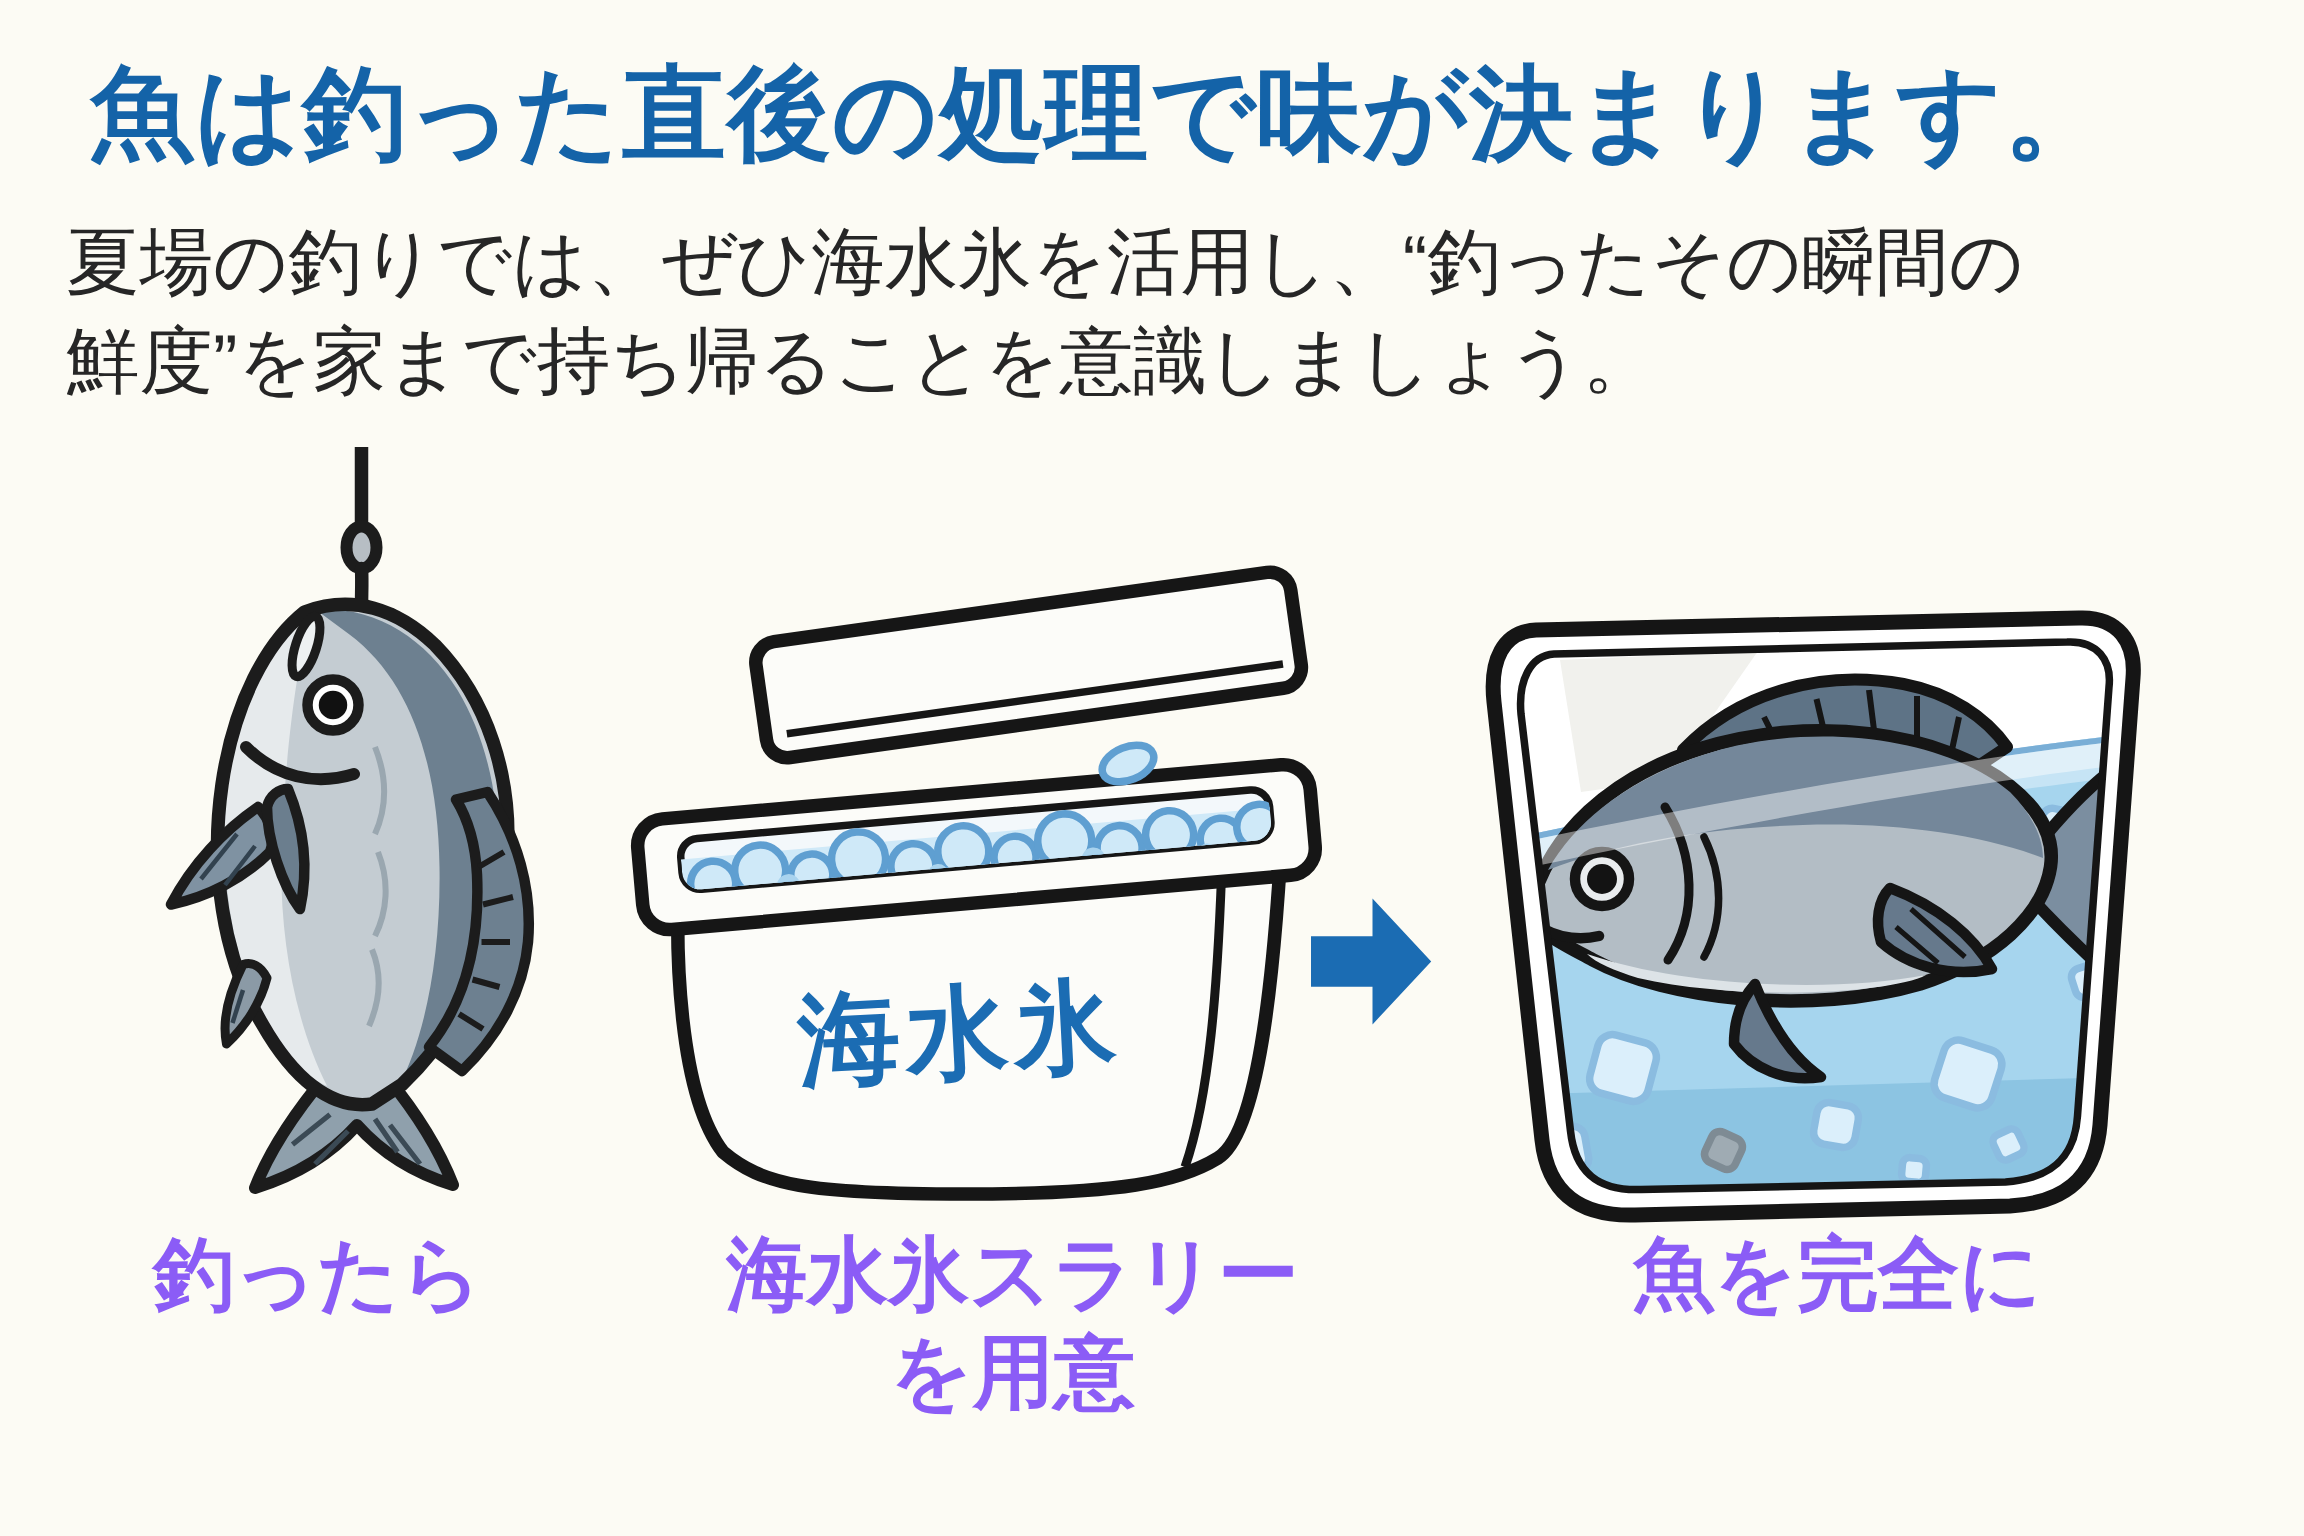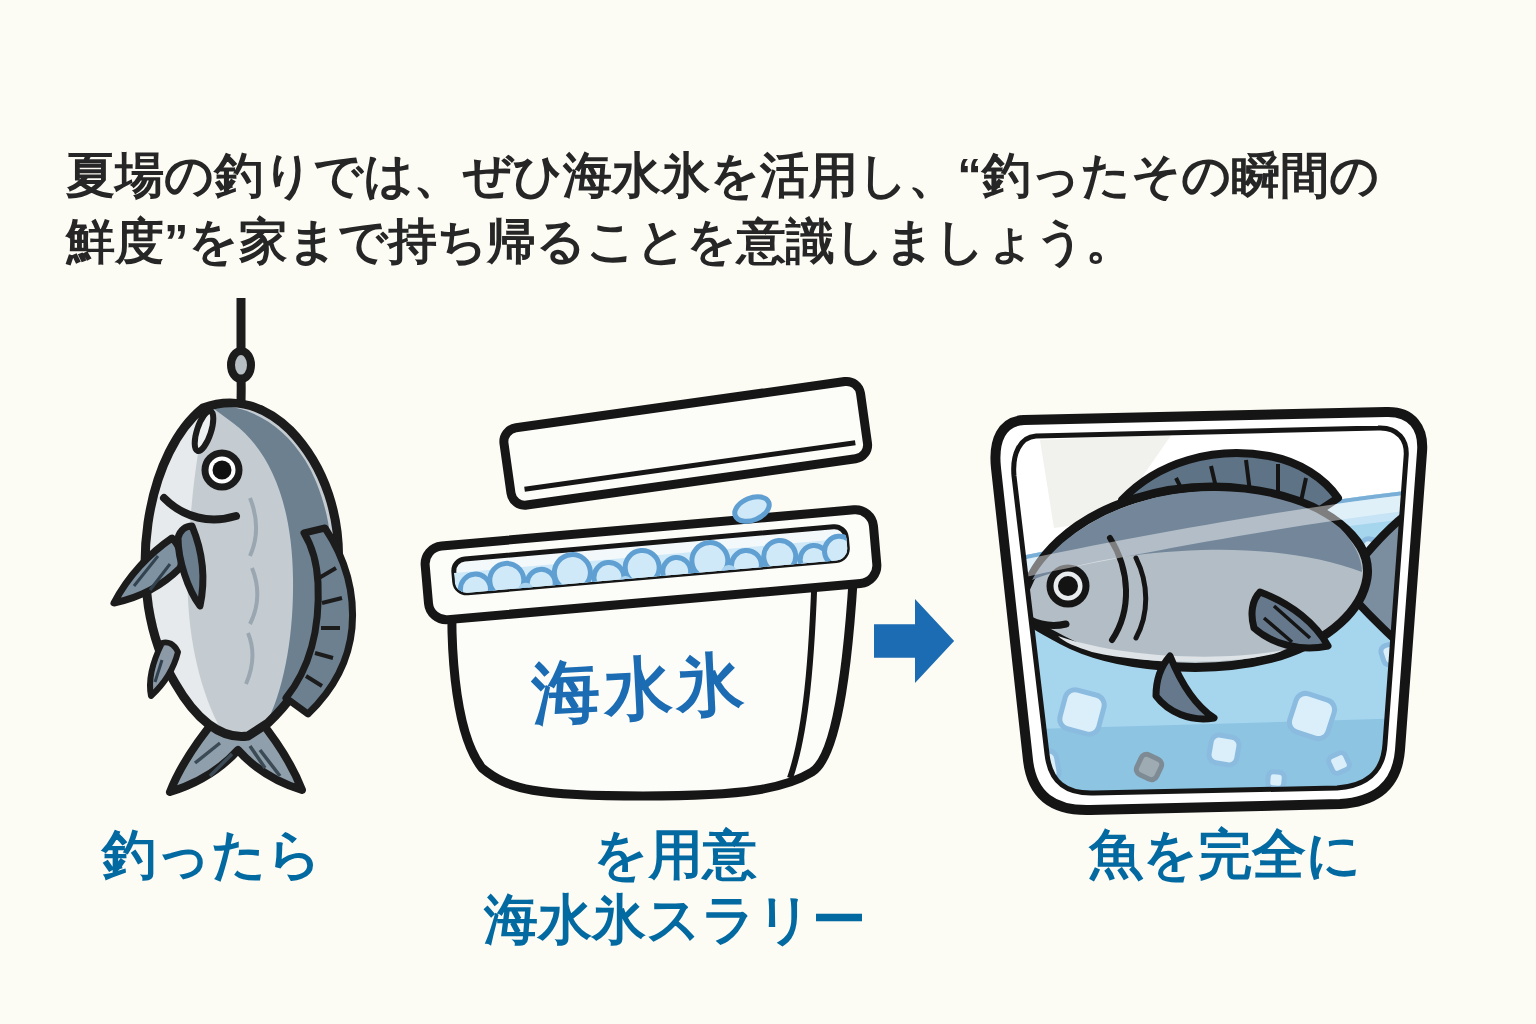--- a/index.html
+++ b/index.html
@@ -21,57 +21,59 @@
     left: 60px;
     top: 30px;
     font-size: 69px;
     font-weight: 800;
     letter-spacing: 1px;
     color: #1463a8;
     white-space: nowrap;
   }
   .subtitle {
     position: absolute;
-    left: 66px;
+    left: 44px;
     top: 142px;
     font-size: 49px;
-    font-weight: 700;
+    font-weight: 400;
     color: #262626;
     line-height: 66px;
     white-space: nowrap;
   }
   .illus {
     position: absolute;
   }
   .caption {
     position: absolute;
     top: 822px;
     text-align: center;
     font-size: 54px;
     font-weight: 800;
-    color: #0369a1;
+    color: #8b5cf6;
     line-height: 65px;
     white-space: nowrap;
+    font-family: Liberation Mono, monospace;
   }
   .cap-1 { left: 32px;  width: 360px; }
   .cap-2 { left: 430px; width: 490px; }
   .cap-3 { left: 980px; width: 490px; }
   svg { display: block; }
   .box-label-text {
     font-family: "Liberation Sans", sans-serif;
     font-size: 68px;
     font-weight: 800;
     letter-spacing: 4px;
   }
 </style>
 </head>
 <body>
 
 <div class="page">
 
+  <div class="title">魚は釣った直後の処理で味が決まります。</div>
 
   <div class="subtitle">
     <div>夏場の釣りでは、ぜひ海水氷を活用し、“釣ったその瞬間の</div>
     <div>鮮度”を家まで持ち帰ることを意識しましょう。</div>
   </div>
 
   <svg class="illus" style="left:100px; top:298px;" width="280" height="500" viewBox="0 0 280 500">
 
     <line x1="141" y1="0" x2="141" y2="54" stroke="#1c1c1c" stroke-width="9"></line>
 
@@ -235,20 +237,20 @@
       <path d="M40,164 C160,139 320,109 452,94 L452,110 C320,126 160,156 40,182 Z" fill="#ffffff" opacity="0.45"></path>
     </g>
 
     <path d="M74,36 L416,28 C436,27 446,40 444,58 L423,344 C421,374 403,386 375,388 L132,393 C104,394 88,382 85,354 L52,76 C50,54 58,37 74,36 Z" fill="none" stroke="#151515" stroke-width="5"></path>
   </svg>
 
   <div class="caption cap-1">
     <div>釣ったら</div>
   </div>
   <div class="caption cap-2">
+    <div>海水氷スラリー</div>
     <div>を用意</div>
-    <div>海水氷スラリー</div>
   </div>
   <div class="caption cap-3">
     <div>魚を完全に</div>
   </div>
 
 </div>
 
 </body></html>

